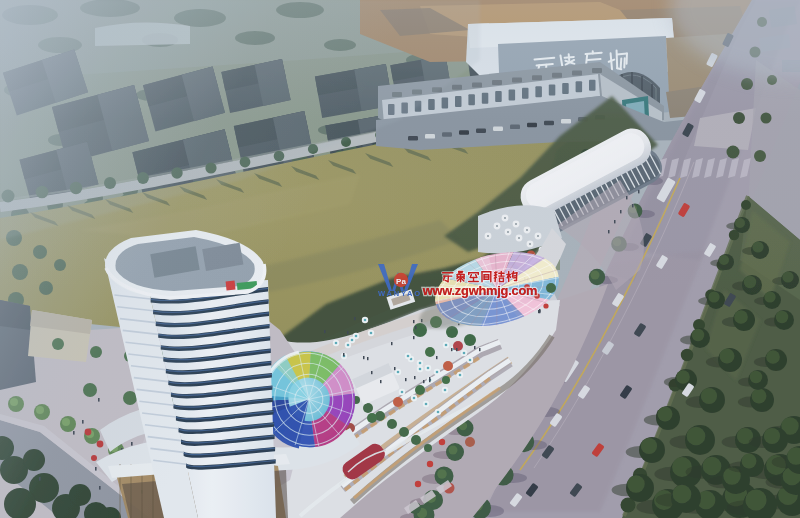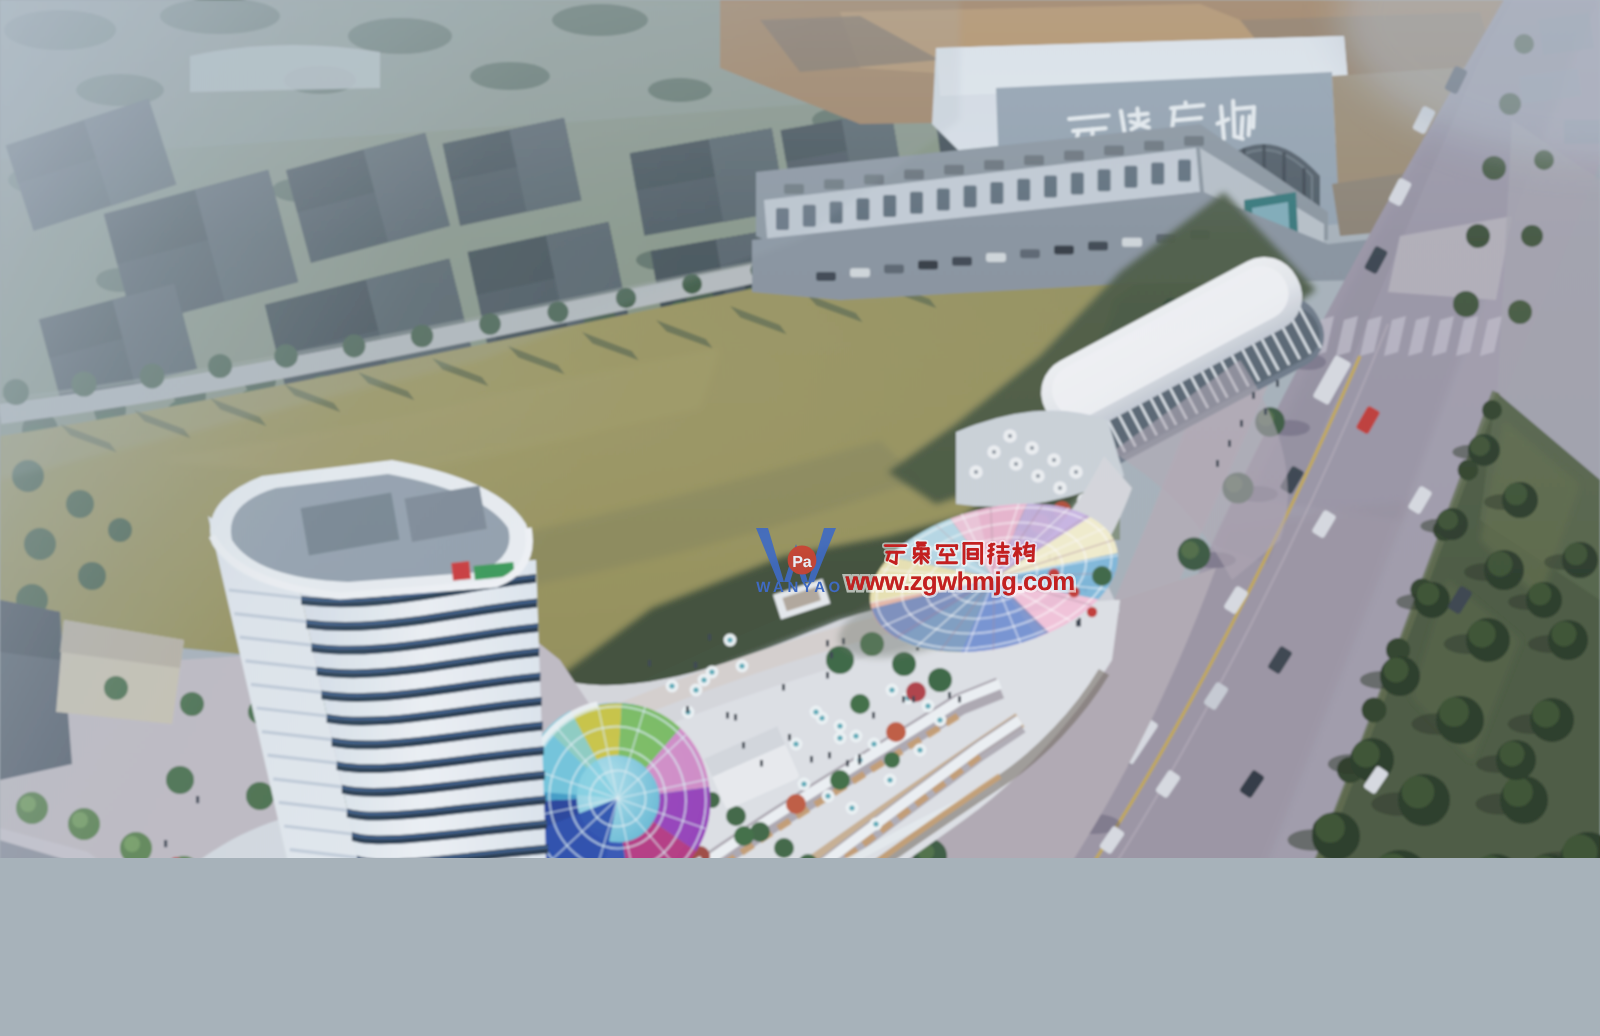--- a/index.html
+++ b/index.html
@@ -1,17 +1,17 @@
 <!DOCTYPE html>
 <html><head>
 <meta charset="utf-8">
 <style>
 html,body{margin:0;padding:0;background:#a7b2ba;}
 *{font-family:"Liberation Sans",sans-serif;}
-#scene{width:800px;height:429px;overflow:hidden;}
+#scene{width:800px;height:518px;overflow:hidden;}
 </style>
 </head>
 <body>
 <div id="scene">
 <svg width="800" height="518" viewBox="0 0 800 518">
 <defs>
 <linearGradient id="hazeDiag" x1="0" y1="0" x2="0.55" y2="0.18">
  <stop offset="0" stop-color="#b4c1cd" stop-opacity="0.85"></stop>
  <stop offset="0.3" stop-color="#b4c1cd" stop-opacity="0.42"></stop>
  <stop offset="0.58" stop-color="#b4c1cd" stop-opacity="0.1"></stop>

